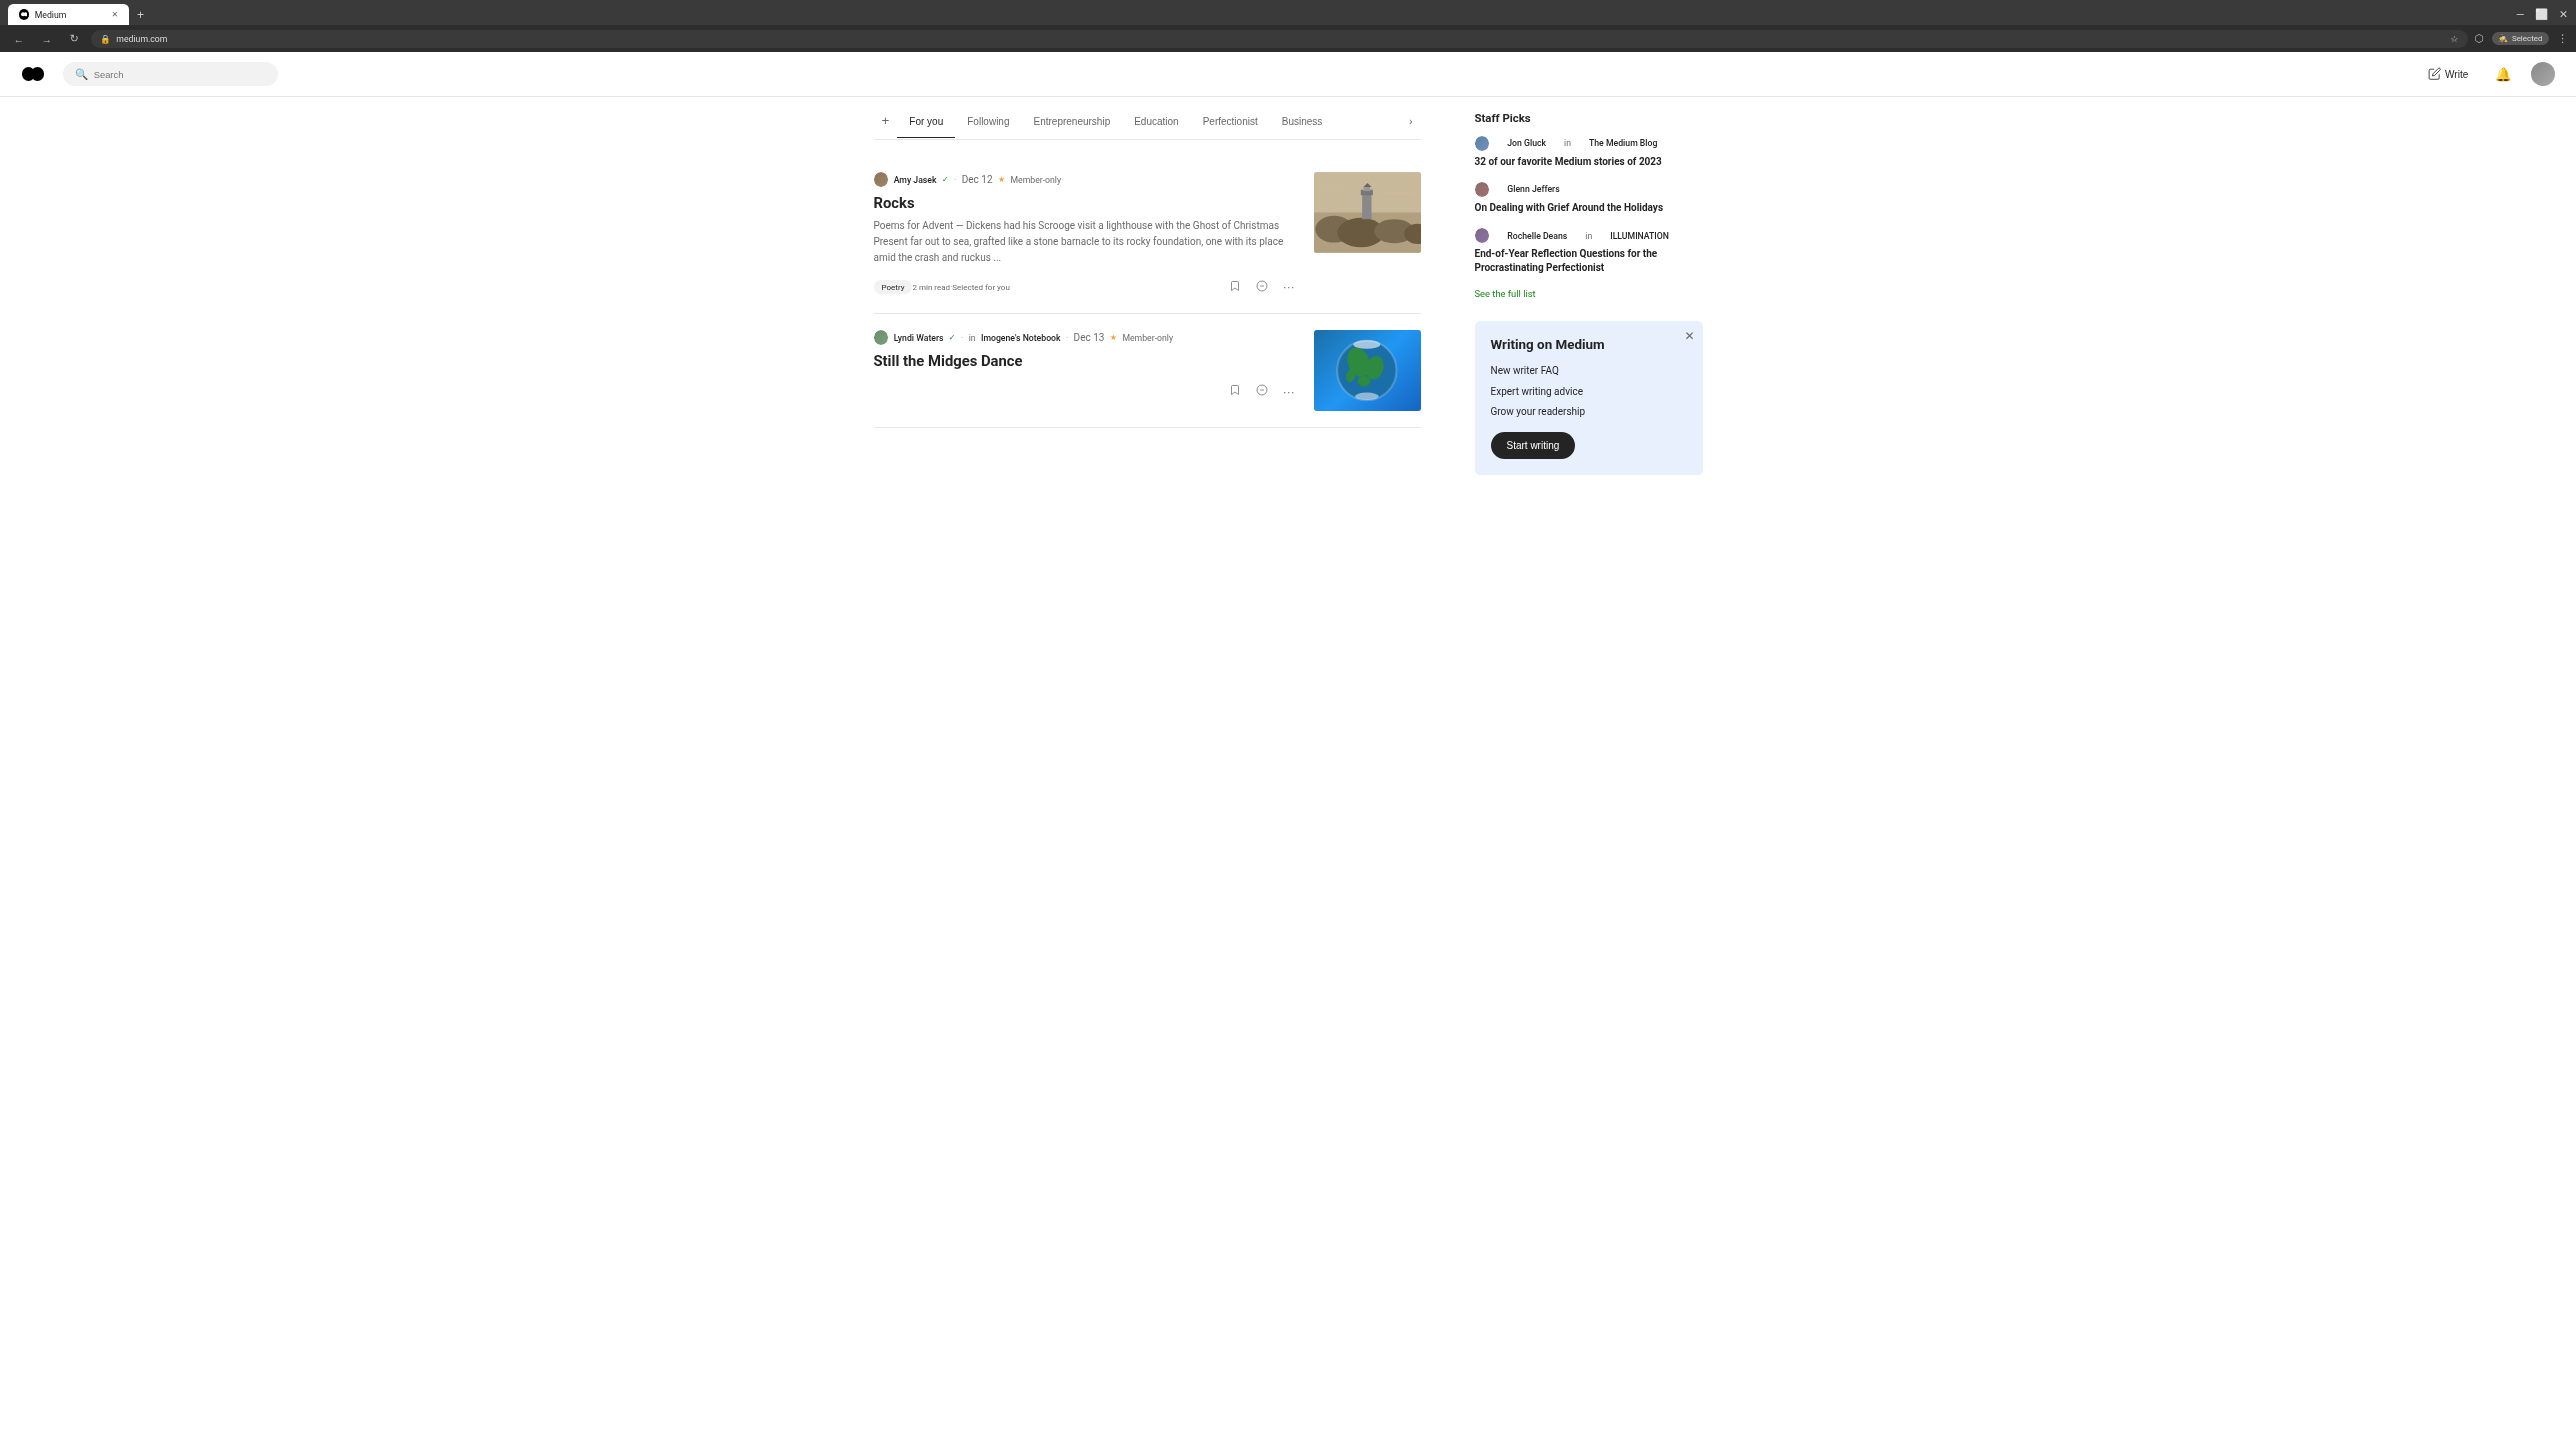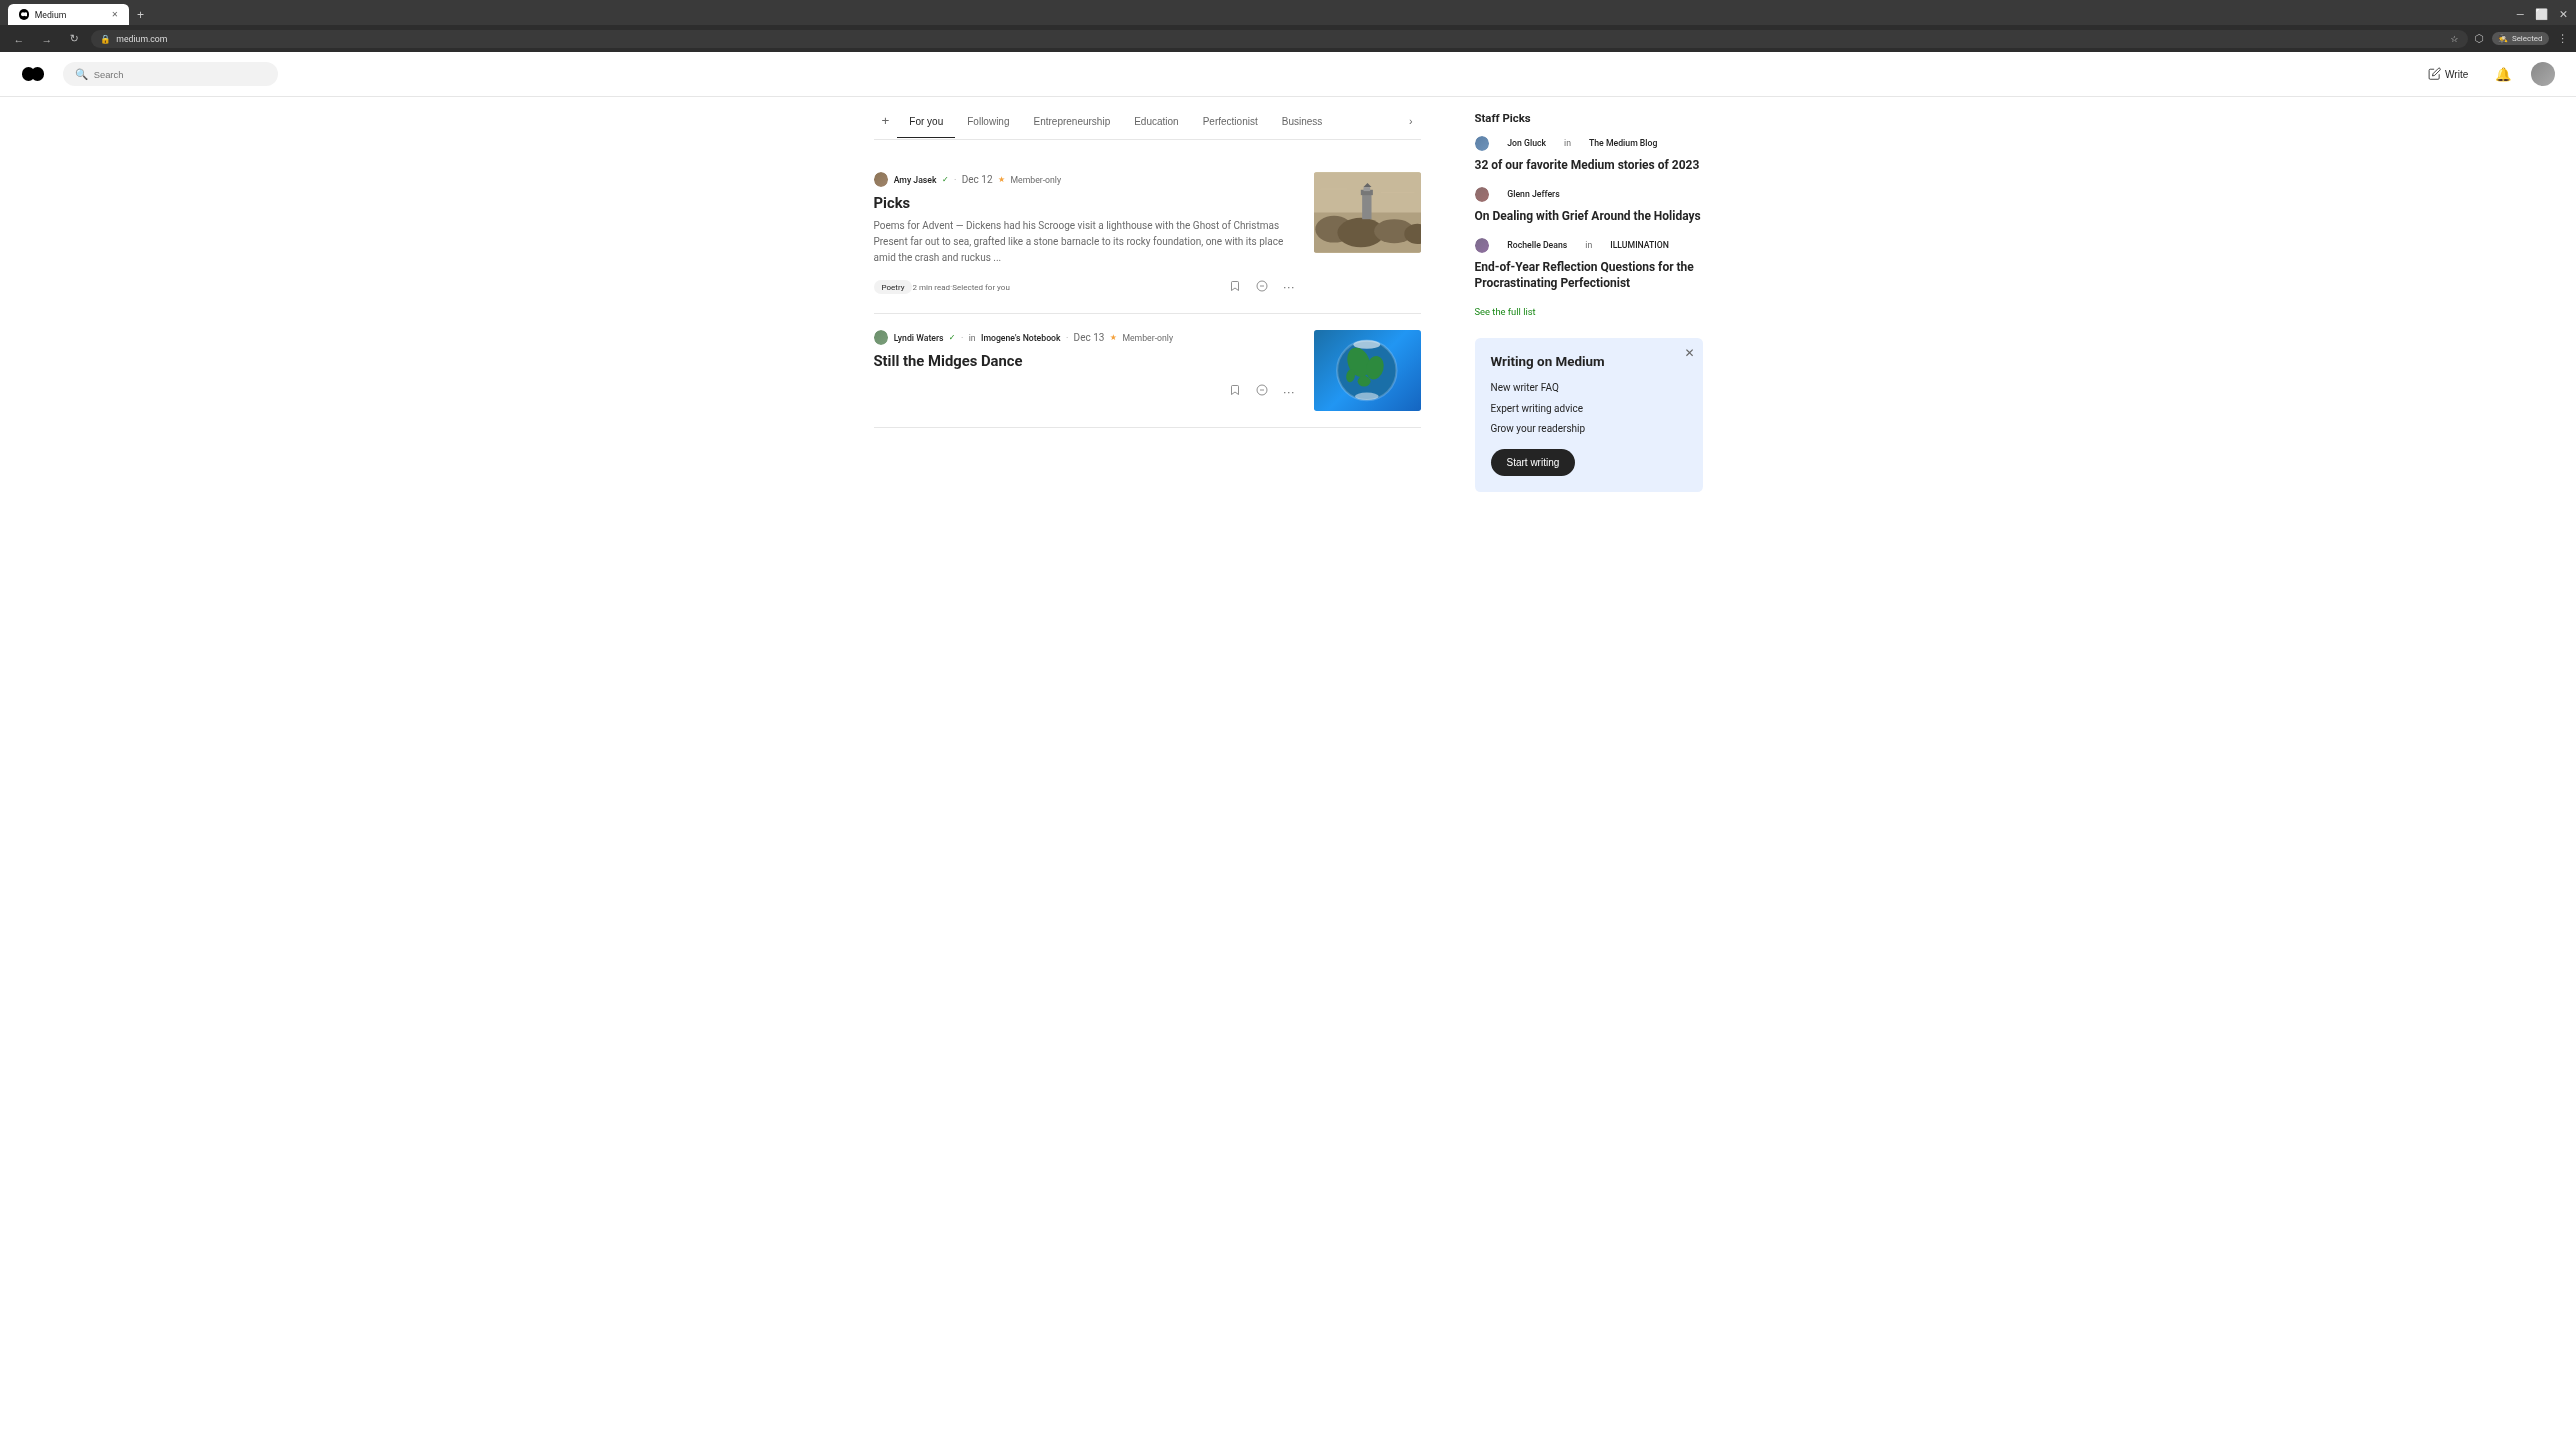--- a/index.html
+++ b/index.html
@@ -79,21 +79,21 @@
 
     
     .staff-picks-section { margin-bottom: 21.5px; }
     .staff-picks-title { font-size: 11.4px; font-weight: 700; color: #242424; margin-bottom: 11px; }
     .staff-pick-item { margin-bottom: 13.4px; }
     .staff-pick-meta { display: flex; align-items: center; gap: 18px; margin-bottom: 4px; }
     .staff-pick-avatar { width: 14.8px; height: 14.8px; border-radius: 50%; overflow: hidden; }
     .staff-pick-author { font-size: 8.7px; font-weight: 500; color: #242424; }
     .staff-pick-in { font-size: 8.7px; color: #6b6b6b; }
     .staff-pick-pub { font-size: 8.7px; font-weight: 500; color: #242424; }
-    .staff-pick-title { font-size: 12px; font-weight: 700; color: #242424; line-height: 1.4; margin-top: 6px; }
+    .staff-pick-title { font-size: 10px; font-weight: 700; color: #242424; line-height: 1.4; }
     .see-full-list { color: #1a8917; font-size: 9.4px; font-weight: 400; cursor: pointer; text-decoration: none; display: block; margin-top: 5.4px; }
 
     
     .writing-card { background: #e8f0fe; border-radius: 5.4px; padding: 16px; position: relative; }
     .writing-card-close { position: absolute; top: 8px; right: 8px; background: none; border: none; cursor: pointer; font-size: 12px; color: #666; }
     .writing-card-title { font-size: 13.4px; font-weight: 700; color: #242424; margin-bottom: 13.4px; }
     .writing-card-link { display: block; font-size: 10px; color: #242424; margin-bottom: 9.4px; cursor: pointer; text-decoration: none; }
     .start-writing-btn { background: #242424; color: #fff; border: none; border-radius: 670px; padding: 8px 16px; font-size: 10px; font-weight: 500; cursor: pointer; margin-top: 5.4px; }
 
     
@@ -215,21 +215,21 @@
           <div class="author-avatar">
             <div class="author-avatar-img av-amy" style="width:100%;height:100%;border-radius:50%;"></div>
           </div>
           <span class="author-name">Amy Jasek</span>
           <span class="verified-icon">✓</span>
           <span class="meta-dot">·</span>
           <span class="meta-date">Dec 12</span>
           <span class="star-icon">★</span>
           <span class="member-badge">Member-only</span>
         </div>
-        <h2 class="article-title">Picks</h2>
+        <h2 class="article-title">Rocks</h2>
         <p class="article-excerpt">Poems for Advent — Dickens had his Scrooge visit a lighthouse with the Ghost of Christmas Present far out to sea, grafted like a stone barnacle to its rocky foundation, one with its place amid the crash and ruckus ...</p>
         <div class="article-footer">
           <span class="tag-pill">Poetry</span>
           <span class="read-time">2 min read</span>
           <span class="meta-dot">·</span>
           <span class="selected-badge">Selected for you</span>
           <div class="footer-spacer"></div>
           <div class="article-actions">
             <button class="action-btn" title="Save">
               <svg width="12" height="12" viewBox="0 0 24 24" fill="none" stroke="currentColor" stroke-width="1.5">

